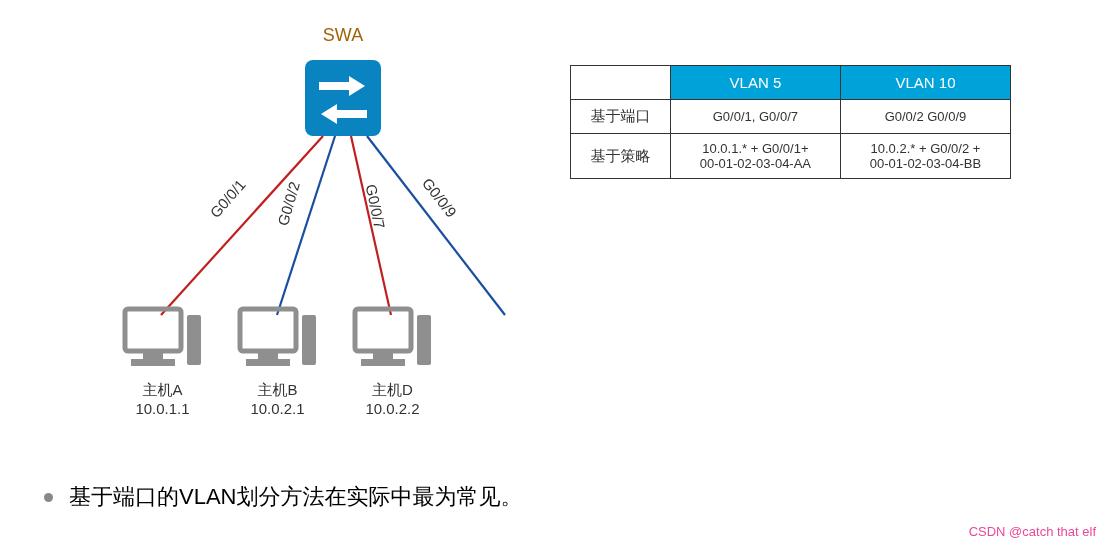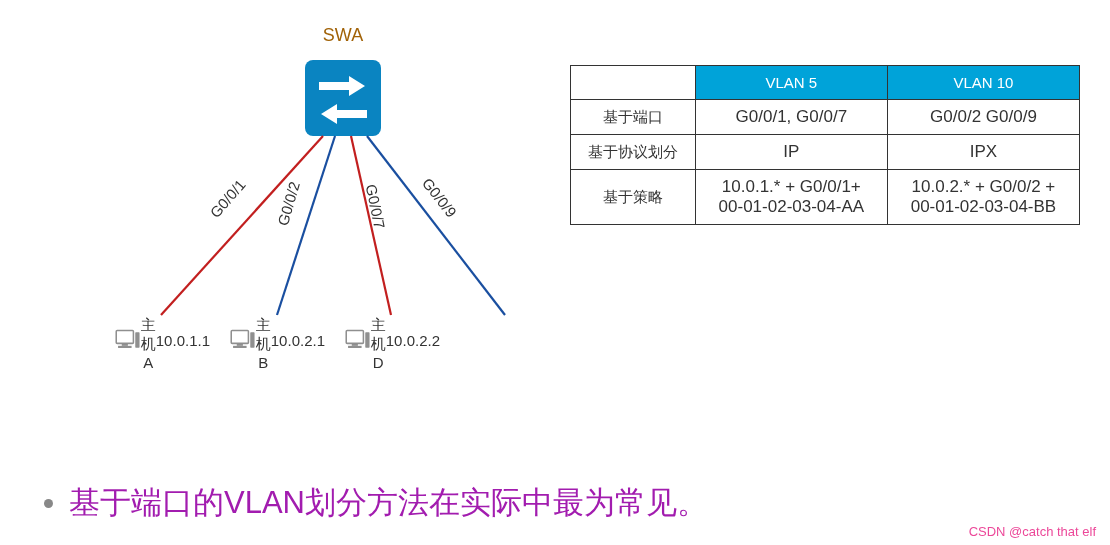--- a/index.html
+++ b/index.html
@@ -49,40 +49,40 @@
     .hosts-row {
       position: absolute;
       left: 60px;
       top: 290px;
       display: flex;
       gap: 20px;
     }
     .host {
       width: 95px;
       display: flex;
-      flex-direction: row;
+      flex-direction: column;
       align-items: center;
     }
     .host-label { font-size: 15px; margin-top: 6px; text-align: center; }
     .host-ip { font-size: 15px; text-align: center; }
     .table-area {
       position: absolute;
       left: 570px;
       top: 65px;
-      width: 510px;
+      width: 441px;
     }
     table {
       border-collapse: collapse;
       width: 100%;
     }
     th, td {
       border: 1.5px solid #333;
       padding: 7px 6px;
       text-align: center;
-      font-size: 17px;
+      font-size: 13px;
       vertical-align: middle;
     }
     th {
       background: #00a3d9;
       color: #fff;
       font-weight: normal;
       font-size: 15px;
       padding: 8px 6px;
     }
     th.blank { background: #fff; }
@@ -94,21 +94,21 @@
       display: flex;
       align-items: center;
       gap: 16px;
     }
     .bullet-dot {
       width: 9px;
       height: 9px;
       background: #888;
       border-radius: 50%;
     }
-    .bullet-text { font-size: 31px; color: #a21caf; }
+    .bullet-text { font-size: 22px; color: #000000; }
     .watermark {
       position: absolute;
       right: 14px;
       bottom: 6px;
       font-size: 13px;
       color: #ec4899;
     }
   </style>
 </head>
 <body>
@@ -180,25 +180,20 @@
         <th>VLAN 10</th>
       </tr>
     </thead>
     <tbody>
       <tr>
         <td class="rowhead">基于端口</td>
         <td>G0/0/1, G0/0/7</td>
         <td>G0/0/2 G0/0/9</td>
       </tr>
       <tr>
-        <td class="rowhead">基于协议划分</td>
-        <td>IP</td>
-        <td>IPX</td>
-      </tr>
-      <tr>
         <td class="rowhead">基于策略</td>
         <td>10.0.1.* + G0/0/1+<br>00-01-02-03-04-AA</td>
         <td>10.0.2.* + G0/0/2 +<br>00-01-02-03-04-BB</td>
       </tr>
     </tbody>
   </table>
 </div>
 
 <div class="bullet-line">
   <div class="bullet-dot"></div>

